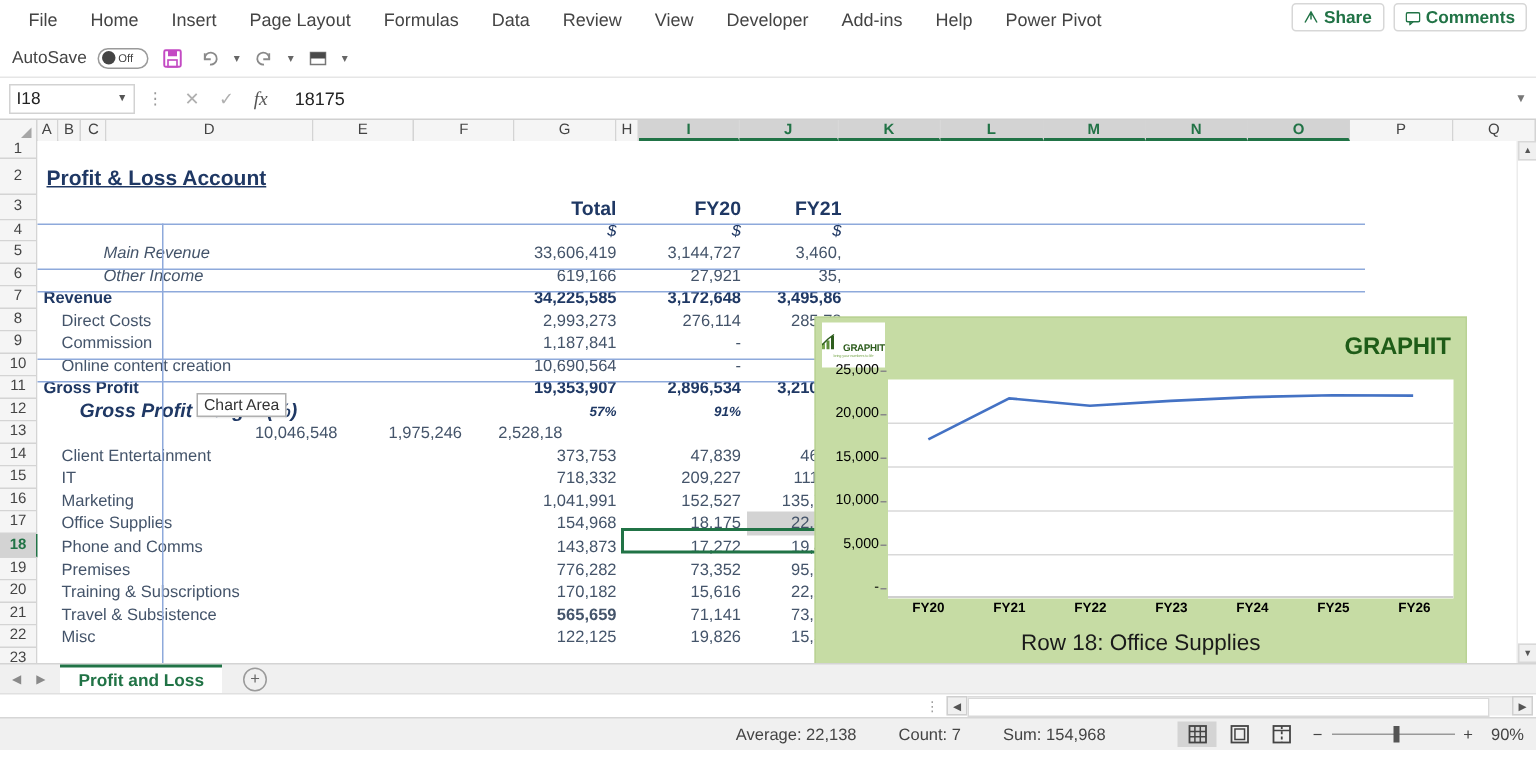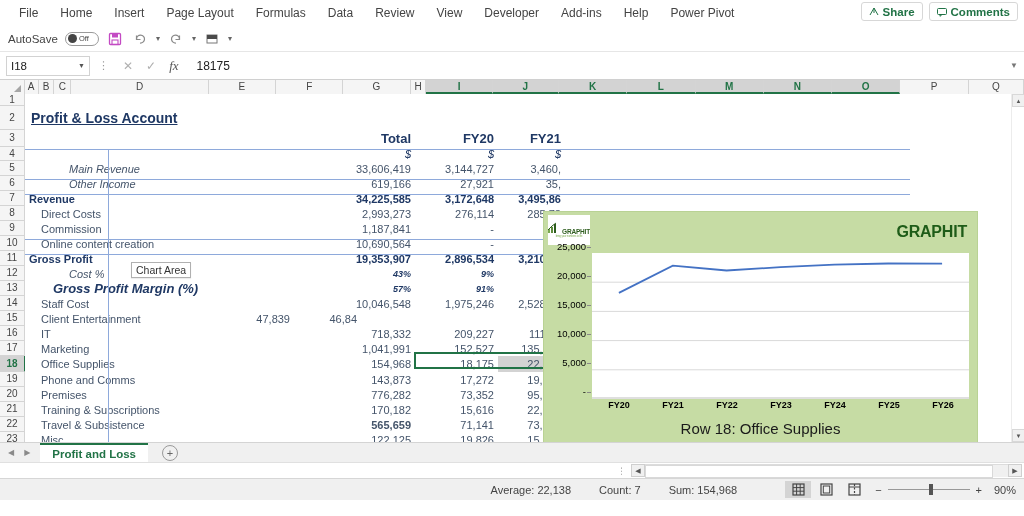--- a/index.html
+++ b/index.html
@@ -468,57 +468,45 @@
             <div class="cell" style="width: 16px;"></div>
             <div class="cell num b" style="width: 67px;">2,896,534</div>
             <div class="cell num b" style="width: 67px;">3,210,08</div>
             <div class="cell num b" style="width: 69px;"></div>
             <div class="cell num b" style="width: 69px;"></div>
             <div class="cell num b" style="width: 69px;"></div>
             <div class="cell num b" style="width: 69px;"></div>
             <div class="cell num b" style="width: 69px;"></div>
           </div>
           <div class="row" style="height: 15px;">
-            <div class="cell i" style="width: 186px; padding-left: 44px;">Cost %</div>
-            <div class="cell num i b" style="width: 204px; font-size: 9px;">43%</div>
-            <div class="cell" style="width: 16px;"></div>
-            <div class="cell num i b" style="width: 67px; font-size: 9px;">9%</div>
-            <div class="cell num i b" style="width: 67px; font-size: 9px;">8%</div>
-            <div class="cell num i b" style="width: 69px; font-size: 9px;"></div>
-            <div class="cell num i b" style="width: 69px; font-size: 9px;"></div>
-            <div class="cell num i b" style="width: 69px; font-size: 9px;"></div>
-            <div class="cell num i b" style="width: 69px; font-size: 9px;"></div>
-            <div class="cell num i b" style="width: 69px; font-size: 9px;"></div>
-          </div>
-          <div class="row" style="height: 15px;">
             <div class="cell b i" style="width: 186px; padding-left: 28px; font-size: 13px;">Gross Profit Margin (%)</div>
             <div class="cell num b i" style="width: 204px; font-size: 9px;">57%</div>
             <div class="cell" style="width: 16px;"></div>
             <div class="cell num b i" style="width: 67px; font-size: 9px;">91%</div>
             <div class="cell num b i" style="width: 67px; font-size: 9px;">92%</div>
             <div class="cell num b i" style="width: 69px; font-size: 9px;"></div>
             <div class="cell num b i" style="width: 69px; font-size: 9px;"></div>
             <div class="cell num b i" style="width: 69px; font-size: 9px;"></div>
             <div class="cell num b i" style="width: 69px; font-size: 9px;"></div>
             <div class="cell num b i" style="width: 69px; font-size: 9px;"></div>
           </div>
           <div class="row" style="height: 15px;">
-            <div class="cell " style="width: 186px; padding-left: 16px;">Staff Cost</div>
             <div class="cell num" style="width: 204px;">10,046,548</div>
             <div class="cell" style="width: 16px;"></div>
             <div class="cell num" style="width: 67px;">1,975,246</div>
             <div class="cell num" style="width: 67px;">2,528,18</div>
             <div class="cell num" style="width: 69px;"></div>
             <div class="cell num" style="width: 69px;"></div>
             <div class="cell num" style="width: 69px;"></div>
             <div class="cell num" style="width: 69px;"></div>
             <div class="cell num" style="width: 69px;"></div>
           </div>
           <div class="row" style="height: 15px;">
             <div class="cell " style="width: 186px; padding-left: 16px;">Client Entertainment</div>
+            <div class="cell num" style="width: 204px;">373,753</div>
             <div class="cell" style="width: 16px;"></div>
             <div class="cell num" style="width: 67px;">47,839</div>
             <div class="cell num" style="width: 67px;">46,84</div>
             <div class="cell num" style="width: 69px;"></div>
             <div class="cell num" style="width: 69px;"></div>
             <div class="cell num" style="width: 69px;"></div>
             <div class="cell num" style="width: 69px;"></div>
             <div class="cell num" style="width: 69px;"></div>
           </div>
           <div class="row" style="height: 15px;">

